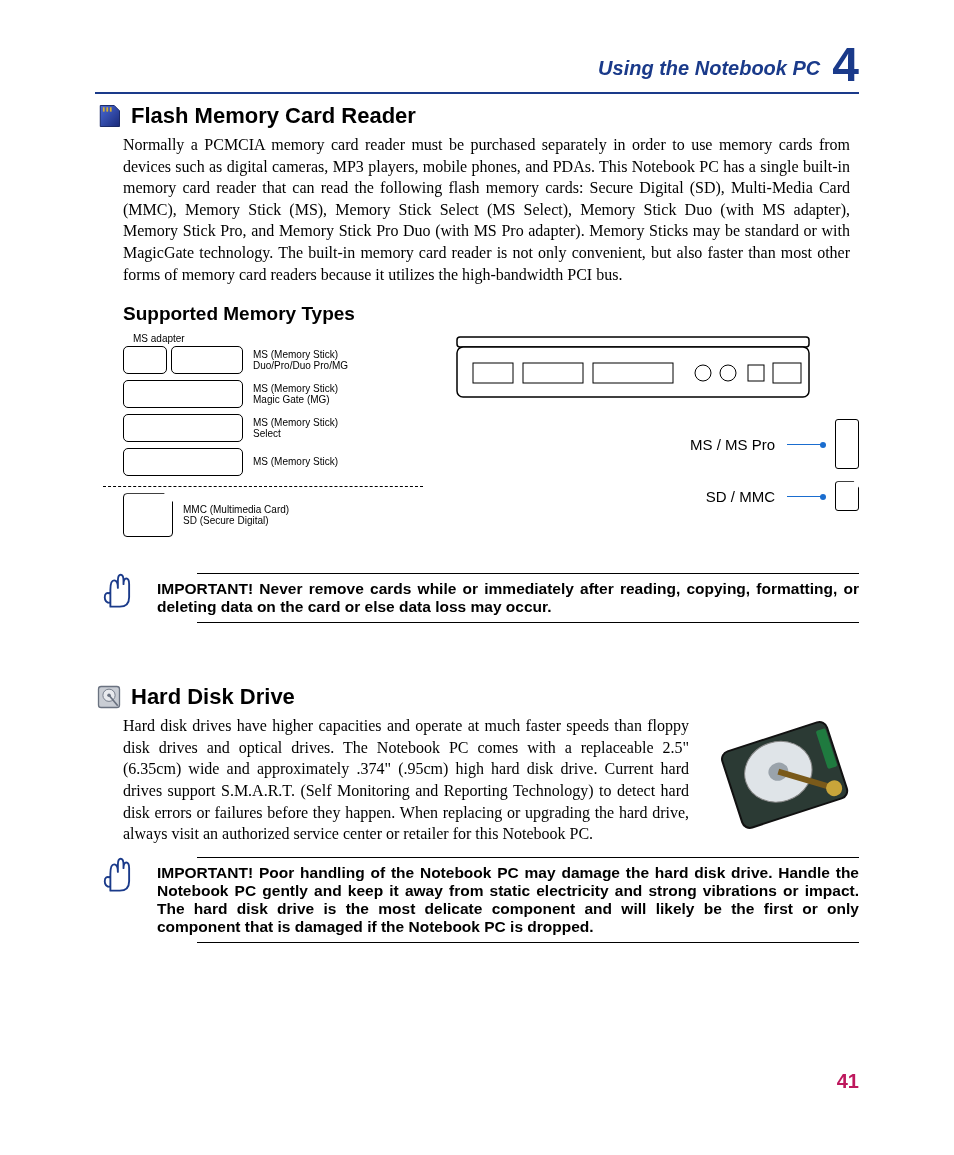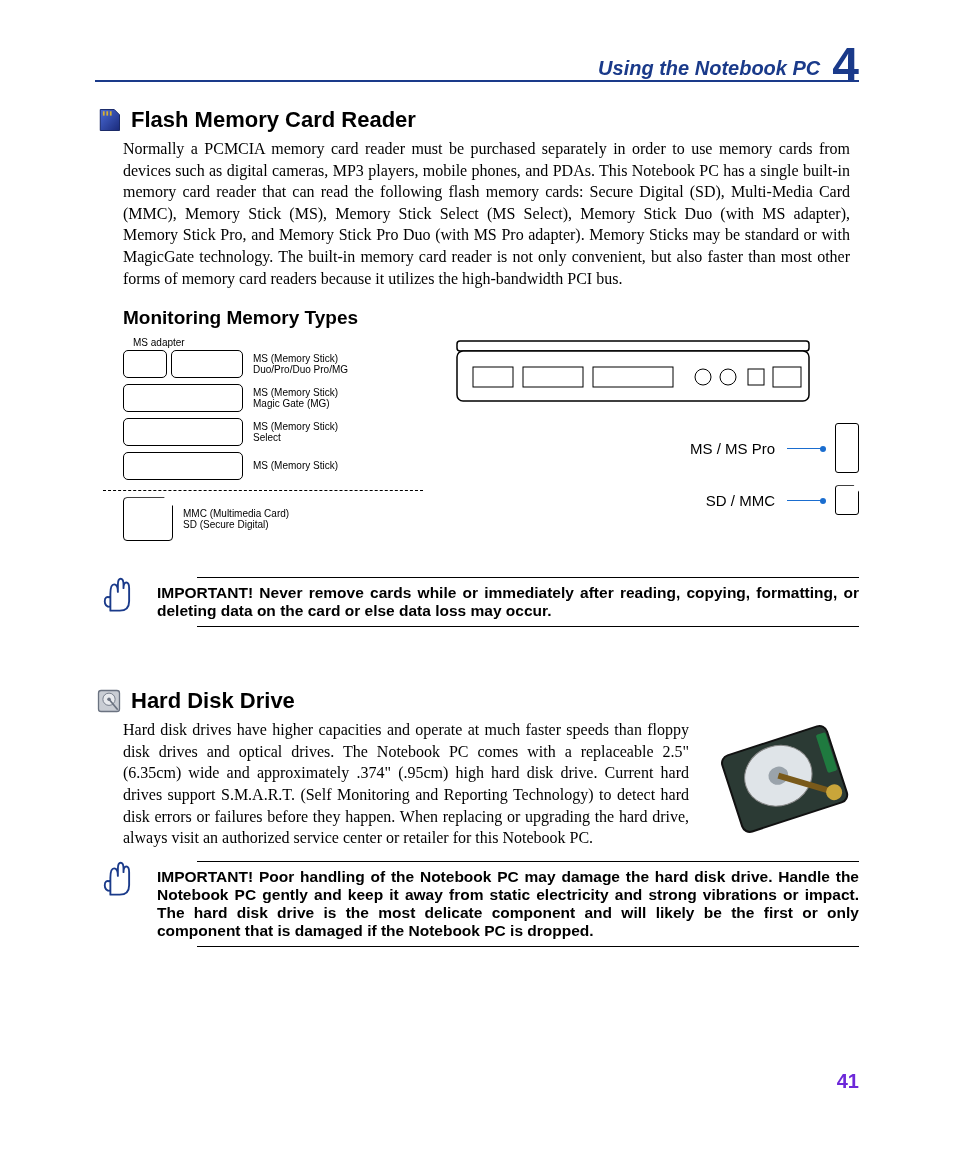--- a/index.html
+++ b/index.html
@@ -15,22 +15,22 @@
     position: relative;
     box-sizing: border-box;
     padding: 40px 95px 40px 95px;
   }
   .header-bar {
     border-bottom: 2px solid #1a3a8a;
     display: flex;
     justify-content: flex-end;
     align-items: baseline;
     gap: 12px;
-    padding-bottom: 0;
-    margin-bottom: 24px;
+    padding-bottom: 12px;
+    margin-bottom: 8px;
   }
   .header-title {
     font-family: Arial, Helvetica, sans-serif;
     font-weight: bold;
     font-size: 20px;
     color: #1a3a8a;
     font-style: italic;
   }
   .chapter-num {
     font-family: Arial, Helvetica, sans-serif;
@@ -159,21 +159,21 @@
     display:flex; align-items:center; justify-content:center;
   }
 
   .page-num {
     position:absolute;
     right: 95px;
     bottom: 62px;
     font-family: Arial, Helvetica, sans-serif;
     font-weight:bold;
     font-size:20px;
-    color:#6d28d9;
+    color:#be185d;
   }
 </style>
 </head>
 <body>
 
 <div class="page">
 
   <div class="header-bar">
     <span class="header-title">Using the Notebook PC</span>
     <span class="chapter-num">4</span>
@@ -192,21 +192,21 @@
             <path d="M6 4 L22 4 L28 10 L28 28 L6 28 Z" fill="url(#g1)" stroke="#0a1a5a" stroke-width="1"></path>
             <rect x="9" y="6" width="2" height="5" fill="#d8b030"></rect>
             <rect x="13" y="6" width="2" height="5" fill="#d8b030"></rect>
             <rect x="17" y="6" width="2" height="5" fill="#d8b030"></rect>
           </svg>
       </span>
       <span>Flash Memory Card Reader</span>
     </h2>
     <p class="body-text">Normally a PCMCIA memory card reader must be purchased separately in order to use memory cards from devices such as digital cameras, MP3 players, mobile phones, and PDAs. This Notebook PC has a single built-in memory card reader that can read the following flash memory cards: Secure Digital (SD), Multi-Media Card (MMC), Memory Stick (MS), Memory Stick Select (MS Select), Memory Stick Duo (with MS adapter), Memory Stick Pro, and Memory Stick Pro Duo (with MS Pro adapter). Memory Sticks may be standard or with MagicGate technology. The built-in memory card reader is not only convenient, but also faster than most other forms of memory card readers because it utilizes the high-bandwidth PCI bus.</p>
 
-    <div class="sub-title">Monitoring Memory Types</div>
+    <div class="sub-title">Supported Memory Types</div>
 
     <div class="mem-row">
       <div class="mem-left">
         <div class="adapter-label">MS adapter</div>
 
         <div class="card-row">
           <div class="card-pair">
             <div class="card-shape card-small"></div>
             <div class="card-shape card-mid"></div>
           </div>

